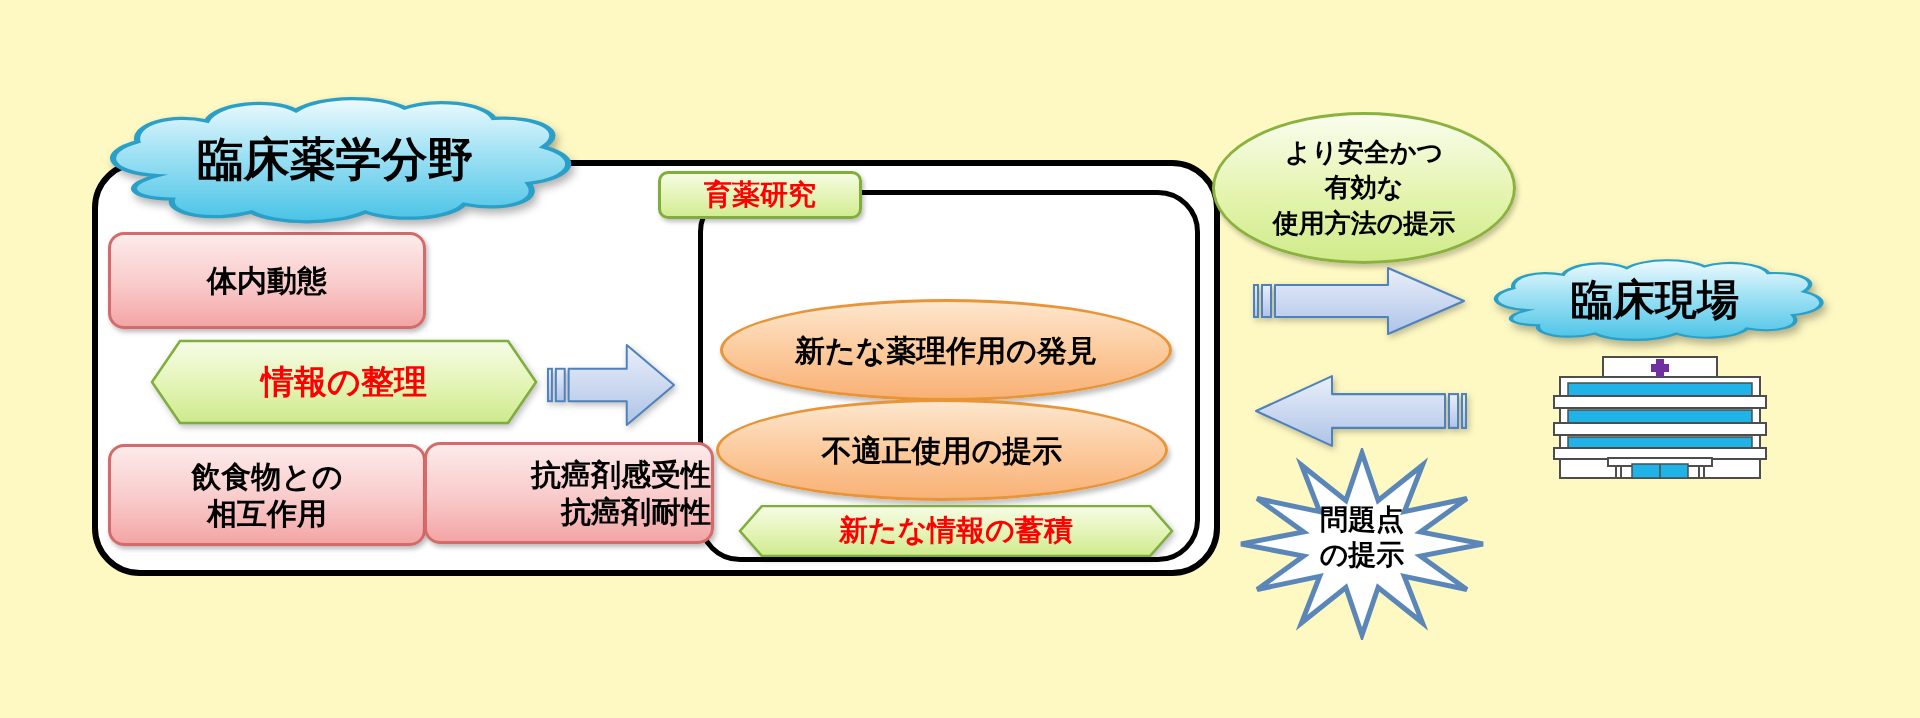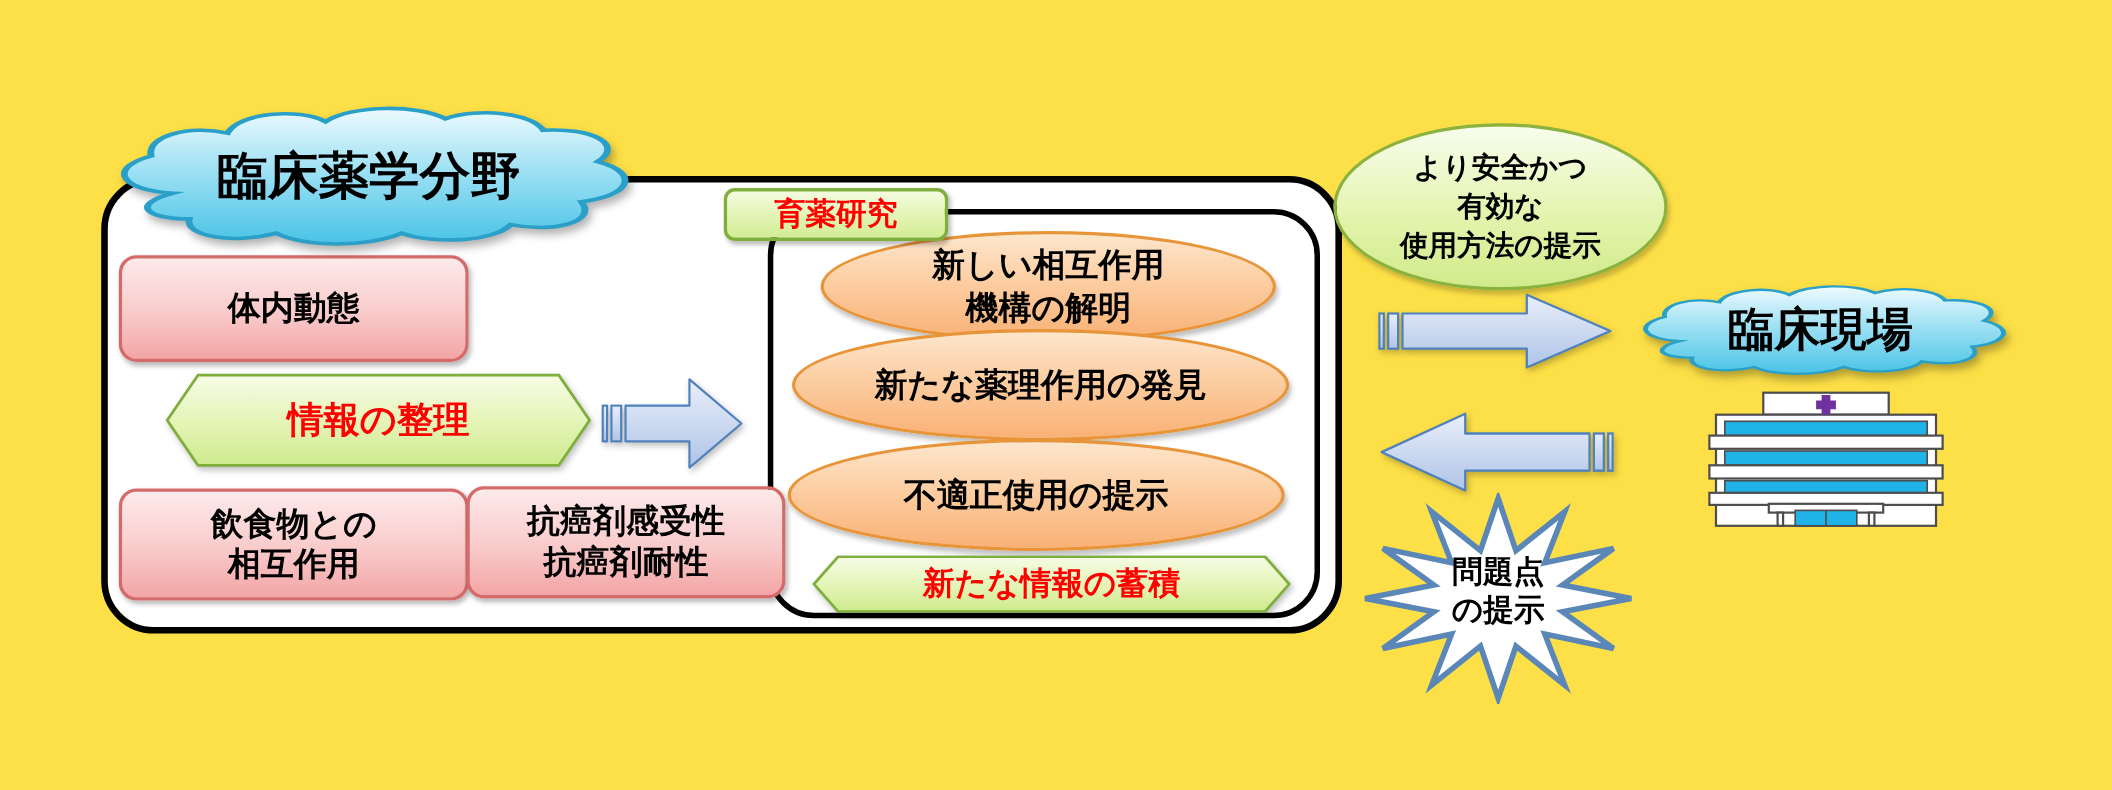--- a/index.html
+++ b/index.html
@@ -1,17 +1,17 @@
 <!DOCTYPE html>
 <html><head>
 <meta charset="utf-8">
 <style>
   html,body{margin:0;padding:0;background:#fff;}
   body{font-family:"Liberation Sans","DejaVu Sans",sans-serif;}
-  #stage{position:relative;width:1920px;height:718px;background:#fde047;overflow:hidden;}
+  #stage{position:relative;width:1920px;height:718px;background:#fef9c3;overflow:hidden;}
   .abs{position:absolute;}
   .flexc{display:flex;flex-direction:column;align-items:center;justify-content:center;text-align:center;}
 
   
   .outer-rect{left:92px;top:160px;width:1116px;height:404px;border:6px solid #000;border-radius:48px;background:#fff;z-index:1;}
   .inner-rect{left:698px;top:190px;width:492px;height:362px;border:5px solid #000;border-radius:42px;background:#fff;z-index:2;}
 
   
   .cloud{z-index:6;}
   .cloud svg{position:absolute;inset:0;filter:drop-shadow(3px 5px 4px rgba(0,0,0,.30));}
@@ -29,21 +29,21 @@
        box-shadow:2px 3px 4px rgba(0,0,0,.25);}
 
   
   .pink{z-index:3;background:linear-gradient(180deg,#fdeaea 0%,#f9caca 55%,#f3a5a5 100%);
         border:3px solid #d46a6a;border-radius:16px;
         font-size:30px;font-weight:600;color:#000;line-height:1.25;
         box-shadow:2px 3px 5px rgba(0,0,0,.28);}
   .box1{left:108px;top:232px;width:312px;height:91px;}
   .box2{left:430px;top:232px;width:232px;height:90px;}
   .box3{left:108px;top:444px;width:312px;height:96px;}
-  .box4{left:424px;top:442px;width:284px;height:96px;}
+  .box4{left:424px;top:442px;width:284px;height:96px;align-items:flex-end;}
 
   
   .hexwrap{z-index:4;}
   .hexwrap svg{position:absolute;inset:0;filter:drop-shadow(2px 3px 3px rgba(0,0,0,.25));}
   .hexwrap .txt{position:absolute;inset:0;z-index:2;color:#ff0000;font-weight:700;}
   .hex1{left:150px;top:339px;width:388px;height:86px;}
   .hex1 .txt{font-size:33px;}
   .hex2{left:738px;top:505px;width:436px;height:52px;}
   .hex2 .txt{font-size:29px;}
 
@@ -133,24 +133,20 @@
             <stop offset="0.5" stop-color="#ccd9f0"></stop>
             <stop offset="1" stop-color="#aec4e8"></stop>
         </linearGradient>
       </defs>
       <rect x="2" y="27" width="4" height="34" fill="url(#ag1)" stroke="#4f81bd" stroke-width="2"></rect>
       <rect x="10" y="27" width="9" height="34" fill="url(#ag1)" stroke="#4f81bd" stroke-width="2"></rect>
       <path d="M23,27 H82 V2 L130,44 L82,86 V61 H23 Z" fill="url(#ag1)" stroke="#4f81bd" stroke-width="2" stroke-linejoin="round"></path>
     </svg>
   </div>
 
-  <div class="abs flexc oval e1">
-    <span>新しい相互作用</span>
-    <span>機構の解明</span>
-  </div>
   <div class="abs flexc oval e2">
     <span>新たな薬理作用の発見</span>
   </div>
   <div class="abs flexc oval e3">
     <span>不適正使用の提示</span>
   </div>
 
   <div class="abs flexc benefit">
     <span>より安全かつ</span>
     <span>有効な</span>

